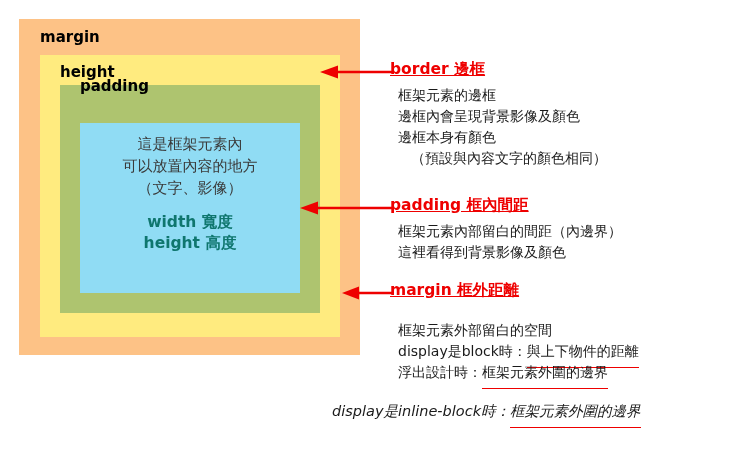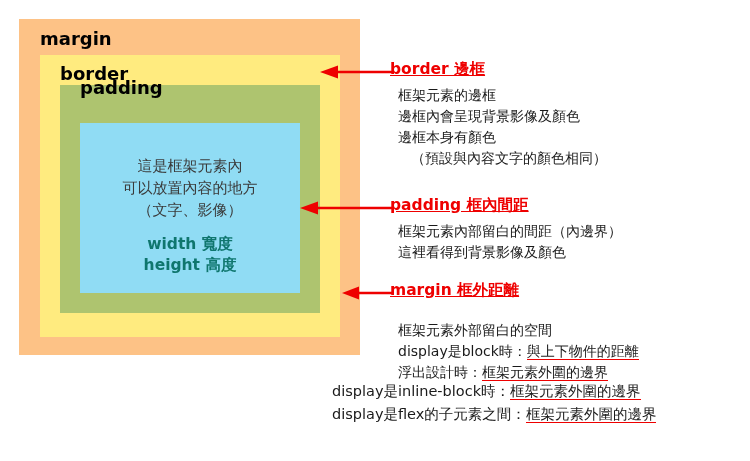--- a/index.html
+++ b/index.html
@@ -53,41 +53,41 @@
     left: 61px;
     top: 104px;
     width: 220px;
     height: 170px;
     background: #90dcf4;
   }
 
   .layer-label {
     position: absolute;
     font-weight: bold;
-    font-size: 18px;
+    font-size: 15px;
     line-height: 1;
     color: #000000;
     white-space: nowrap;
   }
   #margin-label  { left: 21px; top: 11px; }
   #border-label  { left: 41px; top: 46px; }
   #padding-label { left: 61px; top: 60px; }
 
   
   #content-text {
     position: absolute;
     left: 0;
     top: 0;
     width: 100%;
     height: 100%;
     display: flex;
     flex-direction: column;
     align-items: center;
     justify-content: flex-start;
-    padding-top: 32px;
+    padding-top: 10px;
     box-sizing: border-box;
   }
   .content-line {
     font-size: 15px;
     line-height: 22px;
     color: #222222;
     white-space: nowrap;
   }
   .content-line.dim { color: #3a3a3a; }
   .content-strong {
@@ -139,29 +139,30 @@
     font-size: 14px;
     line-height: 21px;
     color: #1a1a1a;
     white-space: nowrap;
   }
   .annotation-line.indent { padding-left: 13px; }
 
   
   .ul-red {
     border-bottom: 1.5px solid #ee0000;
-    padding-bottom: 0px;
+    padding-bottom: 8px;
   }
 
   
   #bottom-lines {
     position: absolute;
     left: 332px;
-    top: 380px;
+    top: 400px;
     width: 418px;
+    font-style: italic;
   }
   #bottom-lines .annotation-line {
     font-size: 14.5px;
     line-height: 23px;
   }
 </style>
 </head>
 <body>
 
 <div id="box-model-diagram">
@@ -176,21 +177,21 @@
       <div class="content-line dim">可以放置內容的地方</div>
       <div class="content-line dim">（文字、影像）</div>
       <div id="content-dims">
         <div class="content-strong">width 寬度</div>
         <div class="content-strong">height 高度</div>
       </div>
     </div>
   </div>
 
   <div id="margin-label" class="layer-label">margin</div>
-  <div id="border-label" class="layer-label">border</div>
+  <div id="border-label" class="layer-label">height</div>
   <div id="padding-label" class="layer-label">padding</div>
 
 </div>
 
 <div id="arrow-border" class="arrow">
   <svg width="72" height="14" viewBox="0 0 72 14">
     <line x1="16" y1="7" x2="72" y2="7" stroke="#ee0000" stroke-width="2.6"></line>
     <polygon points="0,7 18,0.5 18,13.5" fill="#ee0000"></polygon>
   </svg>
 </div>
@@ -235,14 +236,13 @@
       <div class="annotation-line">框架元素外部留白的空間</div>
       <div class="annotation-line"><span>display是block時：</span><span class="ul-red">與上下物件的距離</span></div>
       <div class="annotation-line"><span>浮出設計時：</span><span class="ul-red">框架元素外圍的邊界</span></div>
     </div>
   </div>
 
 </div>
 
 <div id="bottom-lines">
   <div class="annotation-line"><span>display是inline-block時：</span><span class="ul-red">框架元素外圍的邊界</span></div>
-  <div class="annotation-line"><span>display是flex的子元素之間：</span><span class="ul-red">框架元素外圍的邊界</span></div>
 </div>
 
 </body></html>

